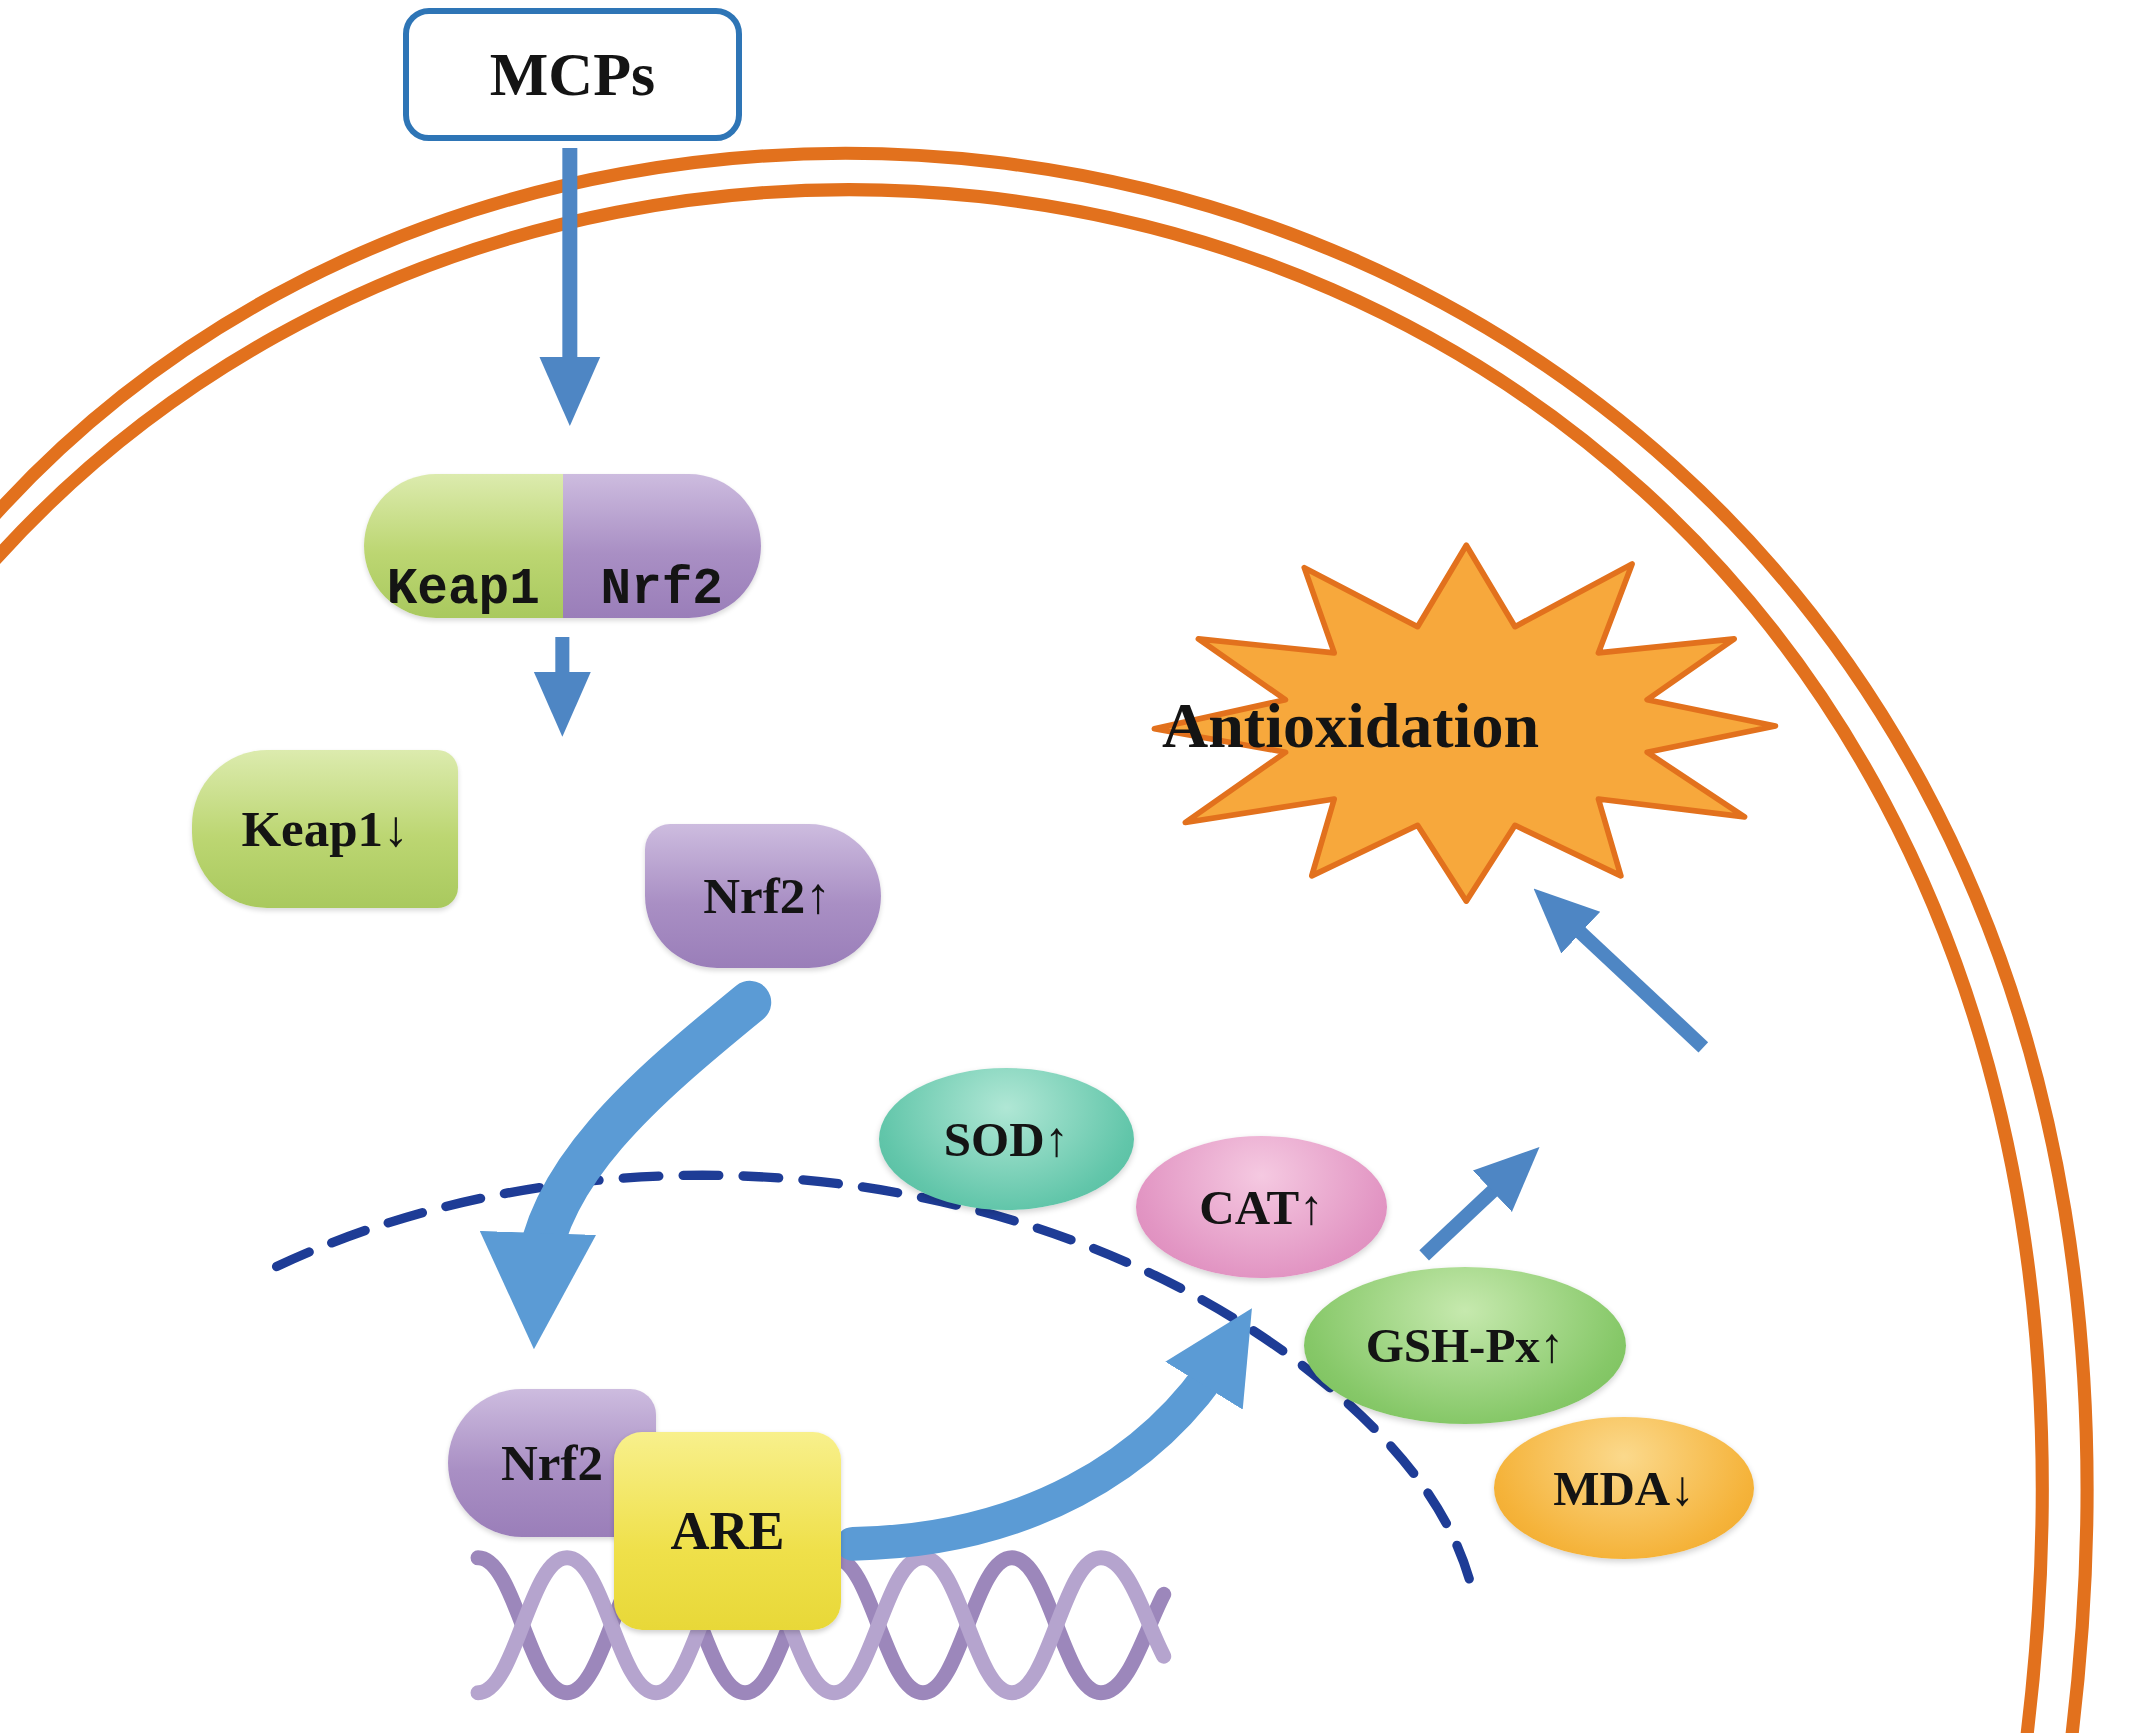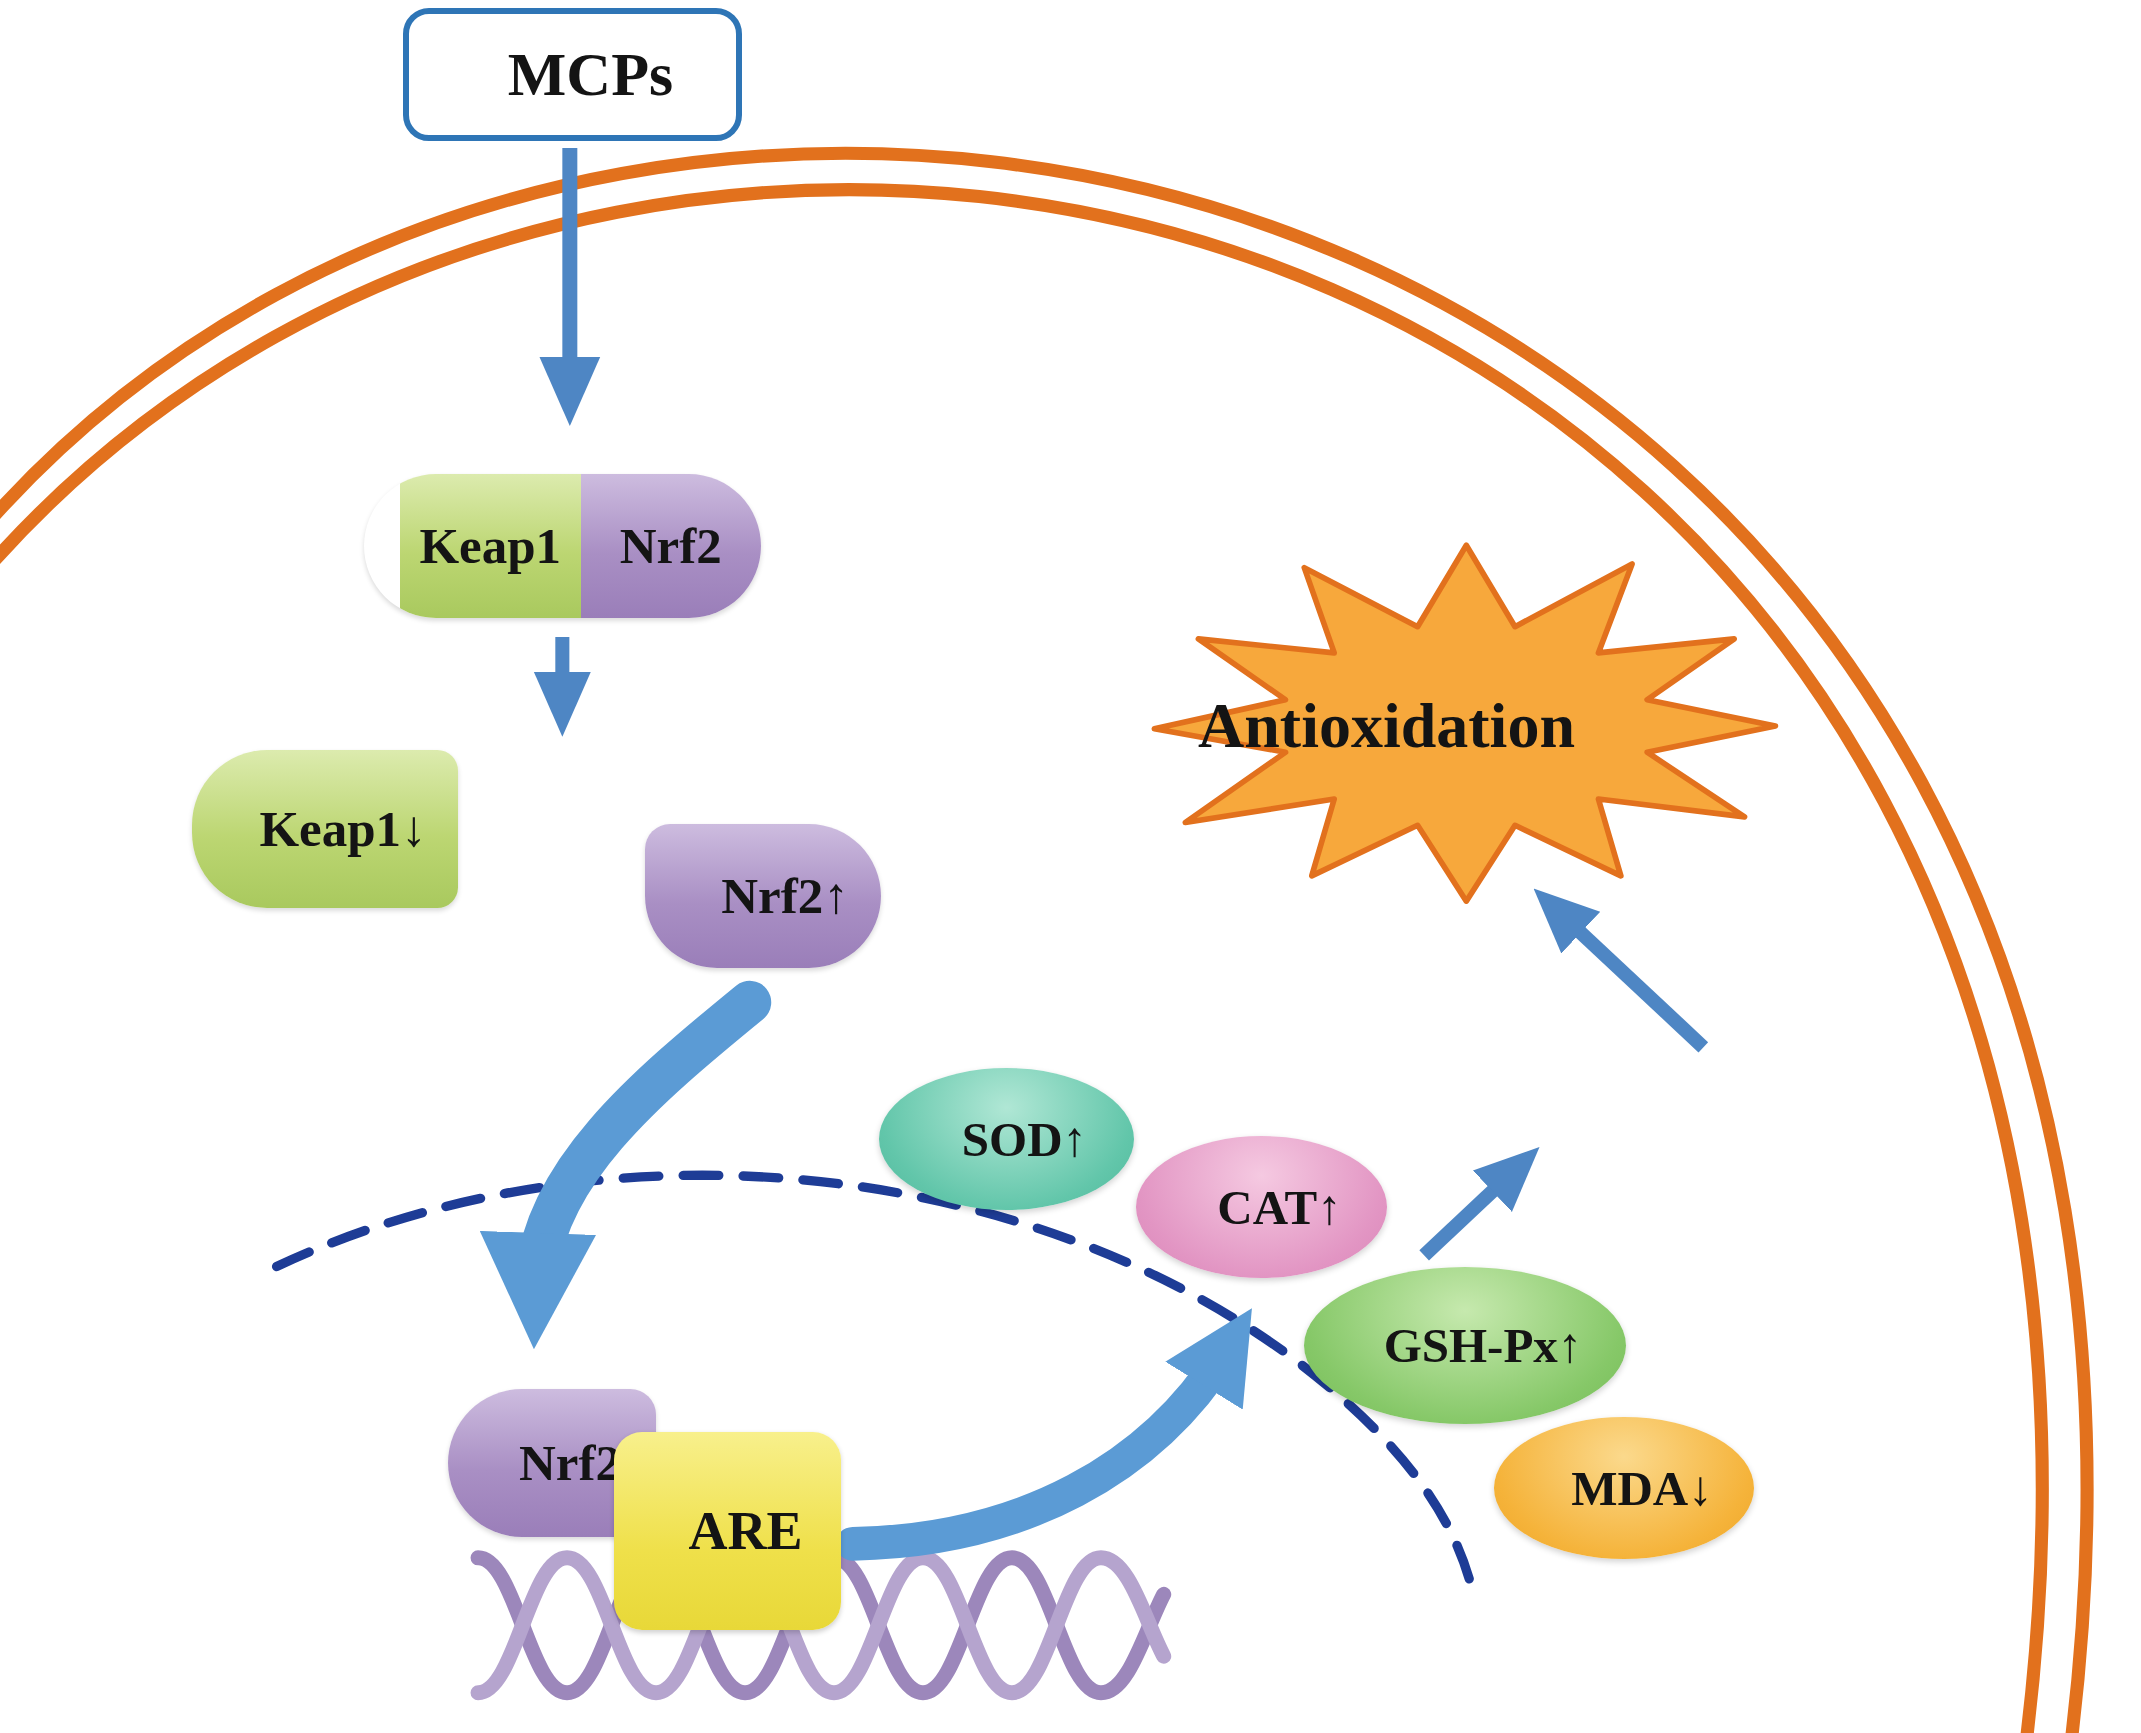--- a/index.html
+++ b/index.html
@@ -1,36 +1,36 @@
 <!DOCTYPE html>
 <html style="font-size:15px"><head>
 <meta charset="utf-8">
 <style>
   * { margin:0; padding:0; box-sizing:border-box; }
   html,body { background:#ffffff; }
   body { font-family:"Liberation Serif", serif; }
   .canvas { position:relative; width:2142px; height:1733px; background:#ffffff; overflow:hidden; }
-  .abs { position:absolute;padding-left:36px; }
+  .abs { position:absolute; }
   svg.layer { position:absolute; left:0; top:0; }
   .shape { display:flex; align-items:center; justify-content:center; }
   .lbl { font-weight:bold; color:#141414; white-space:nowrap; }
 
   .mcps {
     left:403px; top:7.5px; width:339px; height:133px;
     background:#ffffff; border:6.6px solid #2e75b6; border-radius:26px;
     display:flex; align-items:center; justify-content:center;
   }
   .mcps .lbl { font-size:62px; }
 
   .capsule {
     left:364px; top:474px; width:397px; height:144px;
     border-radius:84px; overflow:hidden; display:flex;
     box-shadow:0 2.8px 5.6px rgba(0,0,0,0.15);
   }
-  .capsule .half { flex:1; display:flex; align-items:center; justify-content:center; }
+  .capsule .half { flex:1; display:flex; align-items:flex-end; justify-content:center;font-family:Liberation Mono, monospace; }
   .capsule .half .lbl { font-size:51px; }
   .fill-green  { background:linear-gradient(180deg,#dcebae 0%,#bcd672 55%,#a9c95e 100%); }
   .fill-purple { background:linear-gradient(180deg,#cdbcdf 0%,#a98fc4 55%,#9a7eb9 100%); }
 
   .keap1-free {
     left:192px; top:750px; width:266px; height:158px;
     border-radius:75px 20.6px 20.6px 75px;
     box-shadow:0 2.8px 5.6px rgba(0,0,0,0.15);
   }
   .keap1-free .lbl { font-size:51px; }

